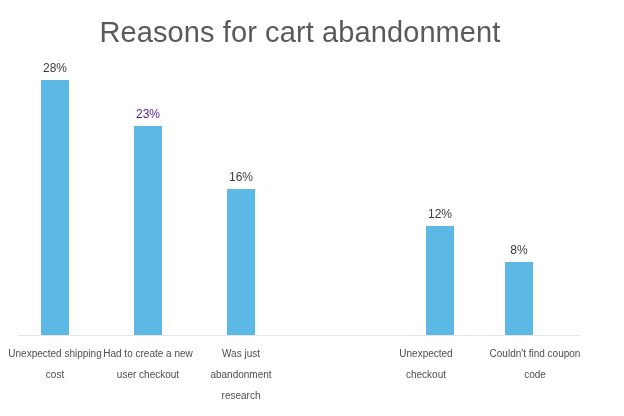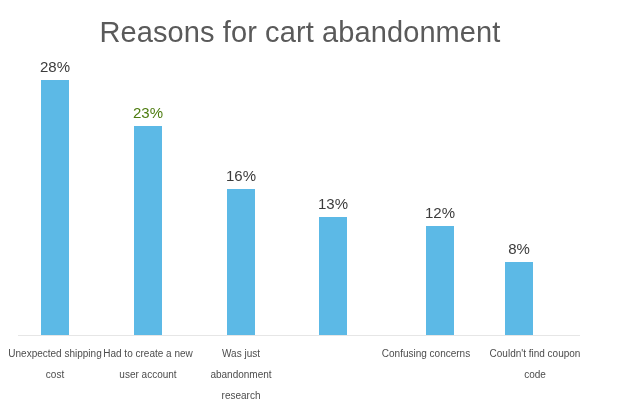--- a/index.html
+++ b/index.html
@@ -56,21 +56,21 @@
     position: absolute;
     bottom: 81px;          
     width: 94px;
     display: flex;
     flex-direction: column;
     align-items: center;
     justify-content: flex-end;
   }
 
   .bar-value {
-    font-size: 15px;
+    font-size: 12px;
     color: #3c3c3c;
     line-height: 1;
     margin-bottom: 6px;
     white-space: nowrap;
   }
 
   .bar-rect {
     width: 28px;
     background: #5cb9e6;
   }
@@ -96,41 +96,37 @@
 
     <div id="axis-line" style="background: rgb(230, 230, 230);"></div>
 
     <div class="bar-group" style="left:8px;">
       <div class="bar-value" style="color: rgb(60, 60, 60);">28%</div>
       <div class="bar-rect" style="height: 255px; background: rgb(92, 185, 230);"></div>
     </div>
     <div class="bar-label" style="left: 8px; color: rgb(77, 77, 77);">Unexpected shipping cost</div>
 
     <div class="bar-group" style="left:101px;">
-      <div class="bar-value" style="color: #4d7c0f;">23%</div>
+      <div class="bar-value" style="color: #4c1d95;">23%</div>
       <div class="bar-rect" style="height: 209px; background: rgb(92, 185, 230);"></div>
     </div>
-    <div class="bar-label" style="left: 101px; color: rgb(77, 77, 77);">Had to create a new user account</div>
+    <div class="bar-label" style="left: 101px; color: rgb(77, 77, 77);">Had to create a new user checkout</div>
 
     <div class="bar-group" style="left:194px;">
       <div class="bar-value" style="color: rgb(60, 60, 60);">16%</div>
       <div class="bar-rect" style="height: 146px; background: rgb(92, 185, 230);"></div>
     </div>
     <div class="bar-label" style="left: 194px; color: rgb(77, 77, 77);">Was just abandonment research</div>
 
-    <div class="bar-group" style="left:286px;">
-      <div class="bar-value" style="color: rgb(60, 60, 60);">13%</div>
-      <div class="bar-rect" style="height: 118px; background: rgb(92, 185, 230);"></div>
-    </div>
 
     <div class="bar-group" style="left:393px;">
       <div class="bar-value" style="color: rgb(60, 60, 60);">12%</div>
       <div class="bar-rect" style="height: 109px; background: rgb(92, 185, 230);"></div>
     </div>
-    <div class="bar-label" style="left: 379px; color: rgb(77, 77, 77);">Confusing concerns</div>
+    <div class="bar-label" style="left: 379px; color: rgb(77, 77, 77);">Unexpected checkout</div>
 
     <div class="bar-group" style="left:472px;">
       <div class="bar-value" style="color: rgb(60, 60, 60);">8%</div>
       <div class="bar-rect" style="height: 73px; background: rgb(92, 185, 230);"></div>
     </div>
     <div class="bar-label" style="left: 488px; color: rgb(77, 77, 77);">Couldn't find coupon code</div>
 
   </div>
 </div>
 

